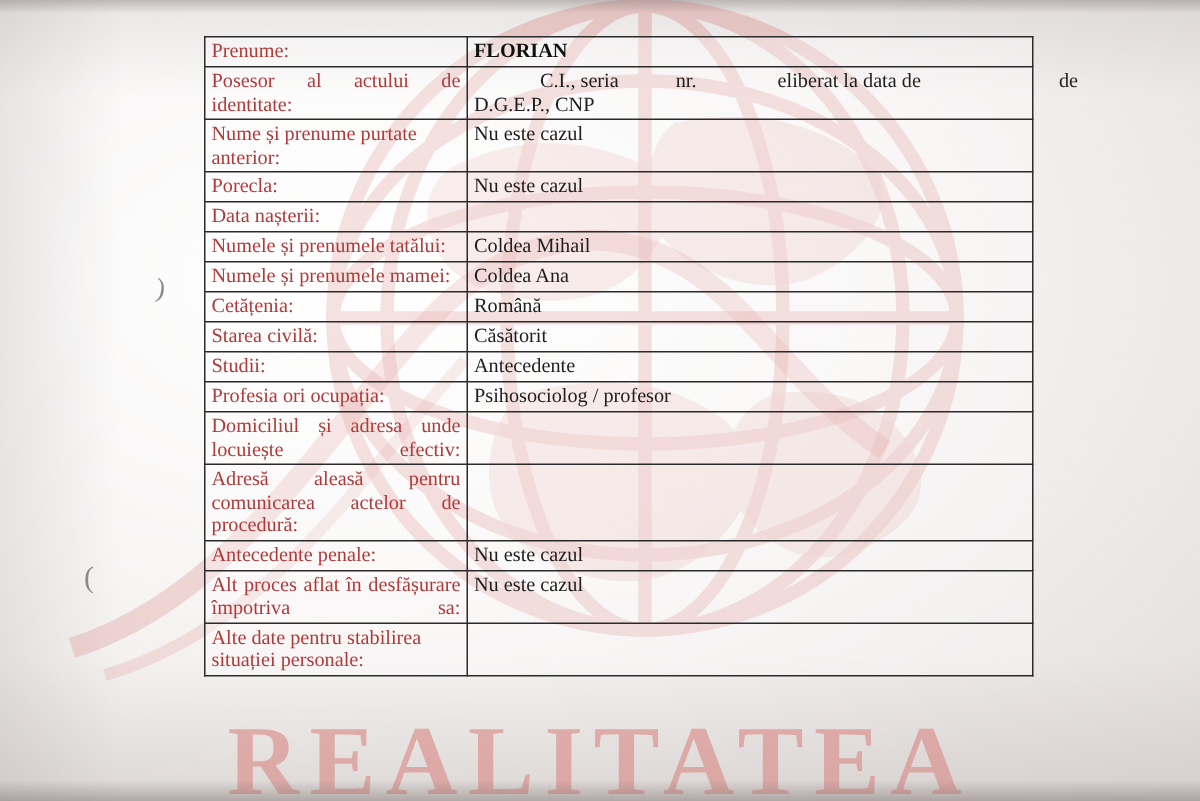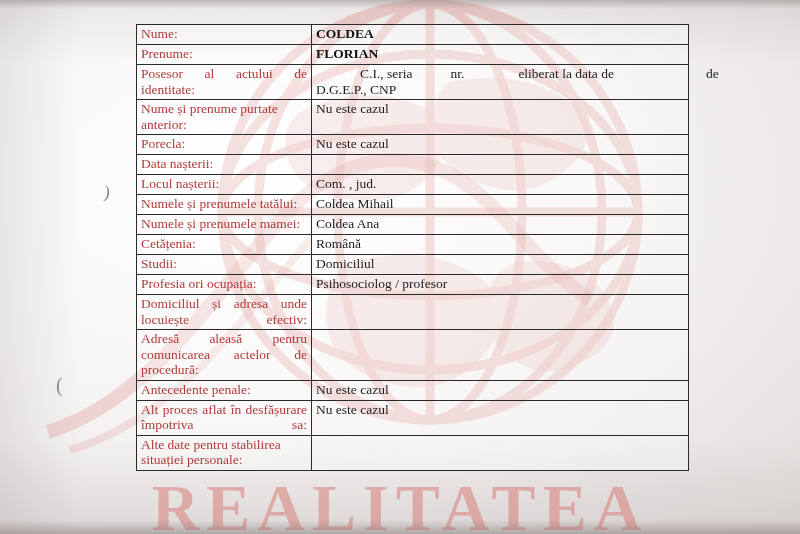--- a/index.html
+++ b/index.html
@@ -184,24 +184,20 @@
   <div class="wm" id="wm-text">REALITATEA</div>
 
   <div class="artifact" id="art-1">(</div>
   <div class="artifact" id="art-2">)</div>
   <div class="artifact" id="art-3"></div>
 
   <div id="form-wrap">
     <table class="form">
       <tbody>
         <tr>
-          <td class="label">Nume:</td>
-          <td class="value bold">COLDEA</td>
-        </tr>
-        <tr>
           <td class="label">Prenume:</td>
           <td class="value bold">FLORIAN</td>
         </tr>
         <tr>
           <td class="label just">Posesor al actului de identitate:</td>
           <td class="value">
             <span class="sub ci-line">
               <span>C.I., seria</span><span class="gap g1"></span><span>nr.</span><span class="gap g2"></span><span>eliberat la data de</span><span class="gap g3"></span><span>de</span>
             </span>
             <span class="sub">D.G.E.P., CNP</span>
@@ -213,38 +209,38 @@
         </tr>
         <tr>
           <td class="label">Porecla:</td>
           <td class="value">Nu este cazul</td>
         </tr>
         <tr>
           <td class="label">Data nașterii:</td>
           <td class="value"></td>
         </tr>
         <tr>
-          <td class="label">Locul nașterii:</td>
-          <td class="value">Com.          , jud.</td>
-        </tr>
-        <tr>
           <td class="label">Numele și prenumele tatălui:</td>
           <td class="value">Coldea Mihail</td>
         </tr>
         <tr>
           <td class="label">Numele și prenumele mamei:</td>
           <td class="value">Coldea Ana</td>
         </tr>
         <tr>
           <td class="label">Cetățenia:</td>
           <td class="value">Română</td>
         </tr>
         <tr>
+          <td class="label">Starea civilă:</td>
+          <td class="value">Căsătorit</td>
+        </tr>
+        <tr>
           <td class="label">Studii:</td>
-          <td class="value">Domiciliul</td>
+          <td class="value">Antecedente</td>
         </tr>
         <tr>
           <td class="label">Profesia ori ocupația:</td>
           <td class="value">Psihosociolog / profesor</td>
         </tr>
         <tr>
           <td class="label just">Domiciliul și adresa unde locuiește efectiv:</td>
           <td class="value"></td>
         </tr>
         <tr>

